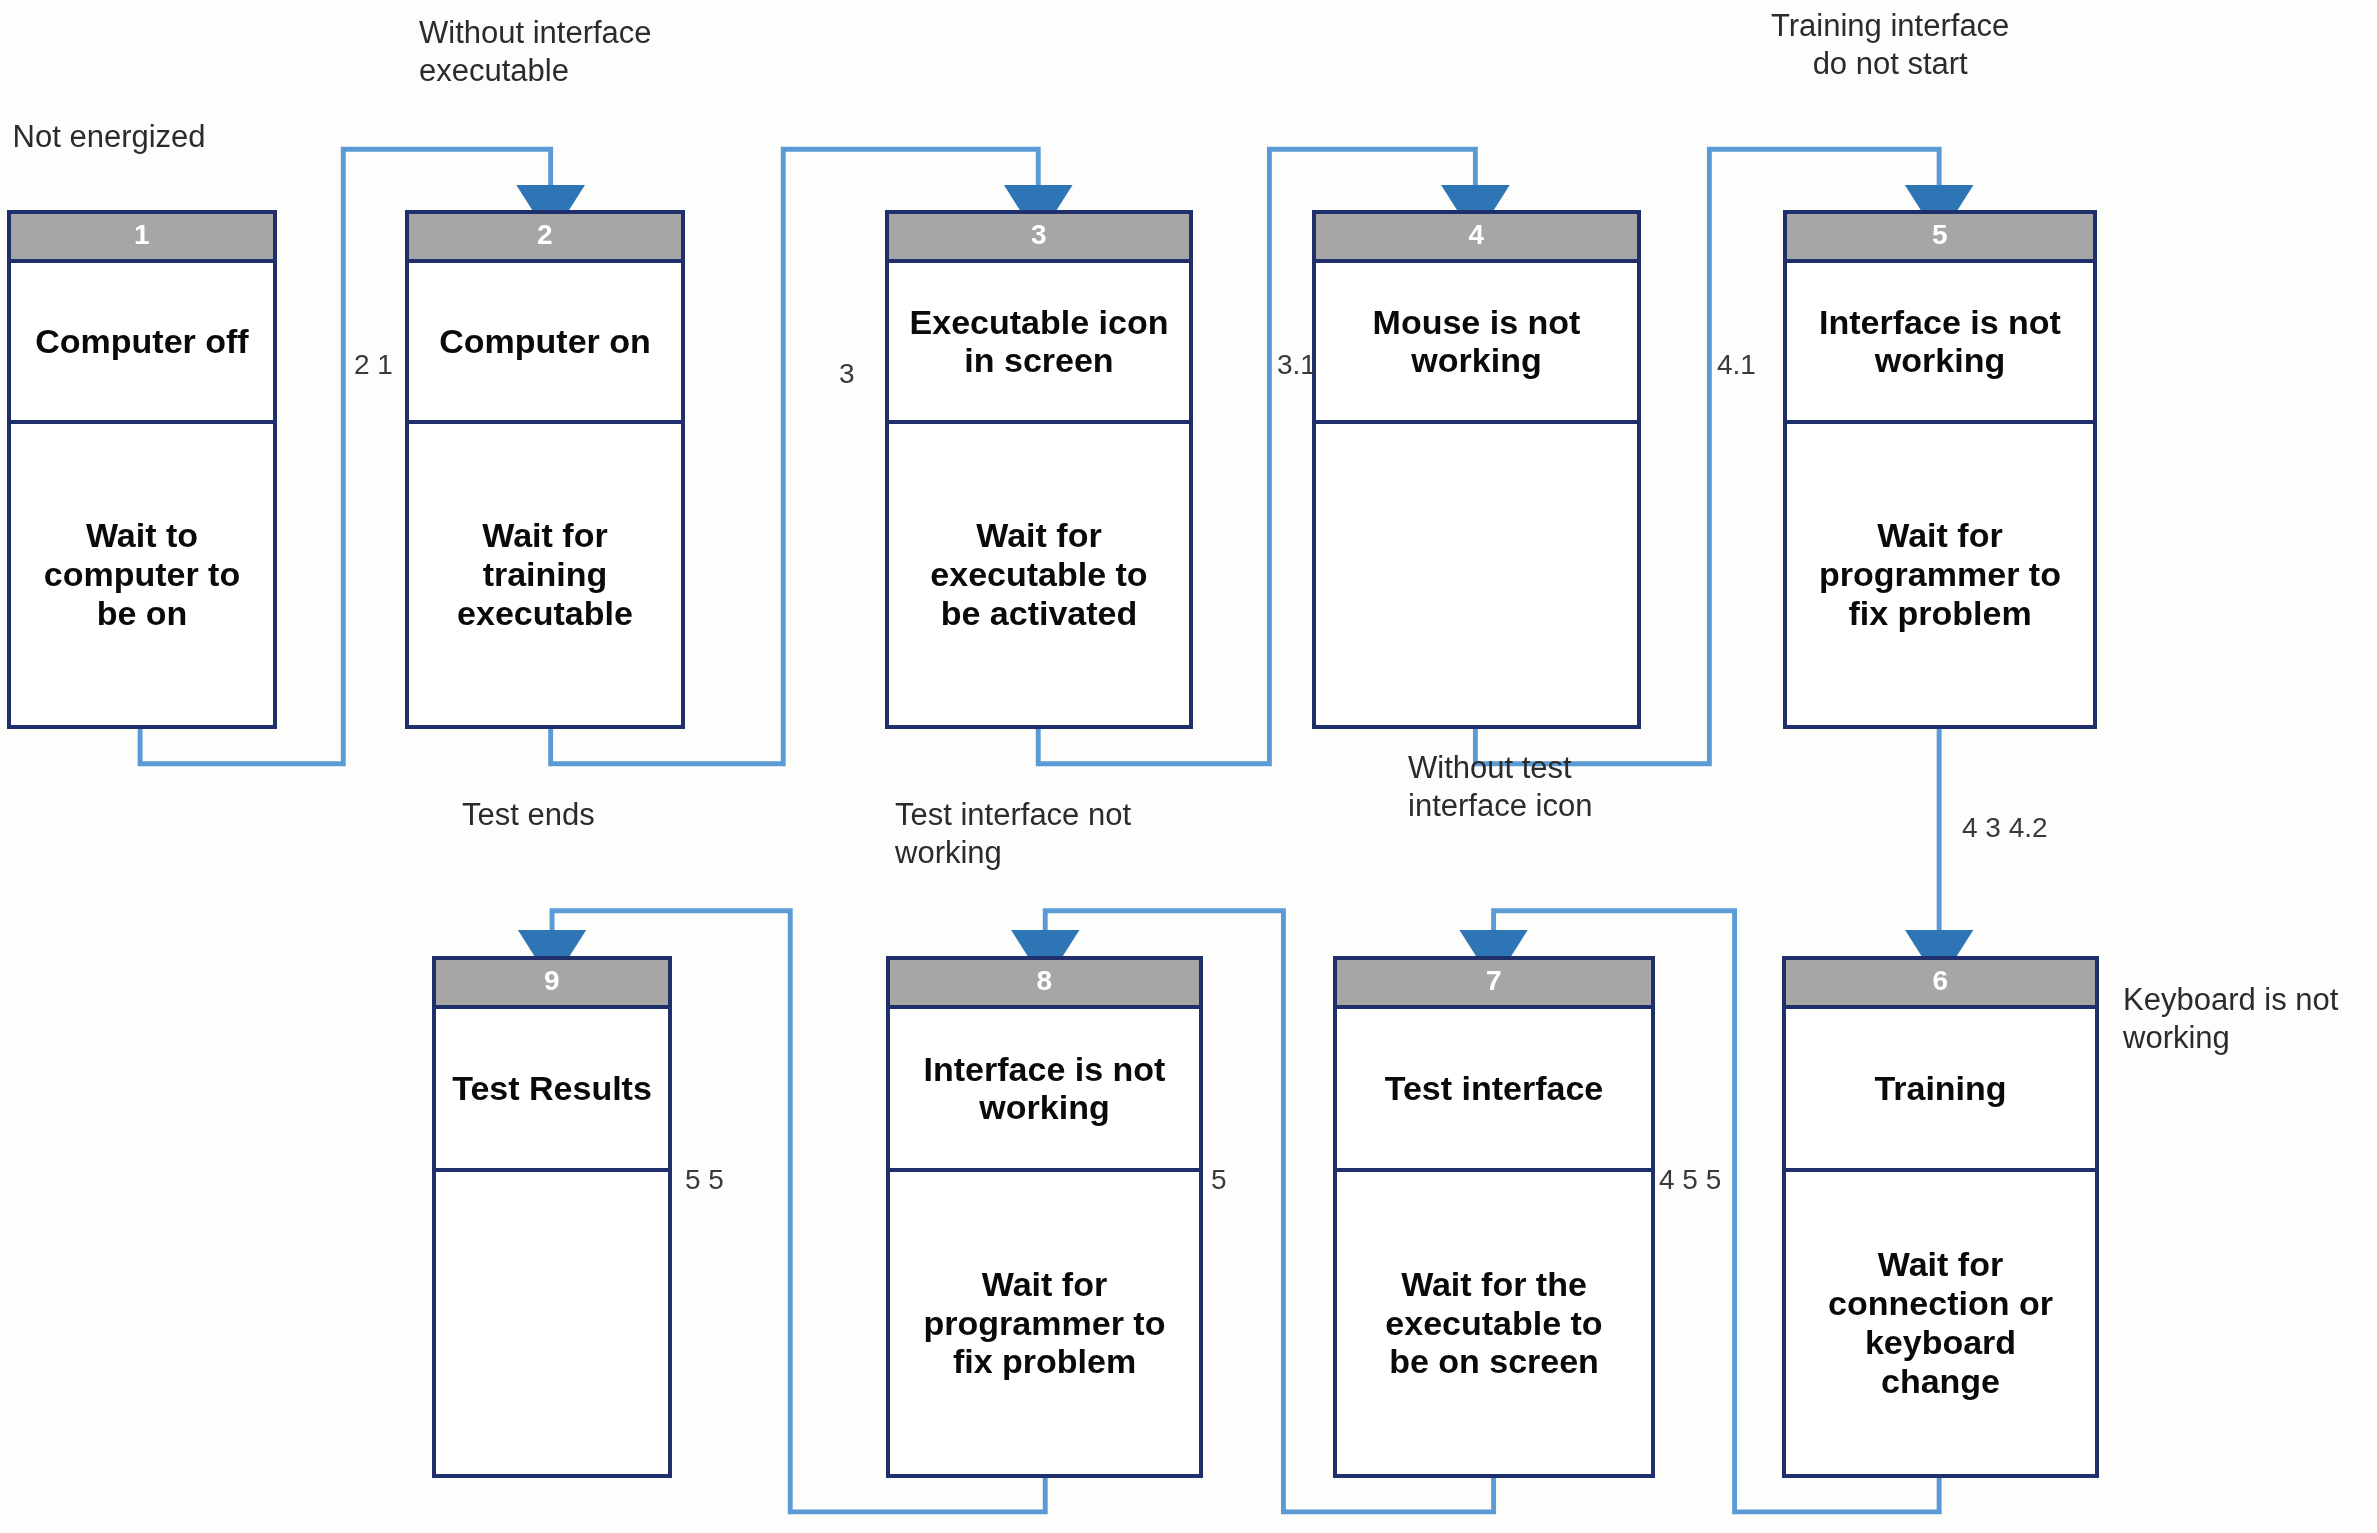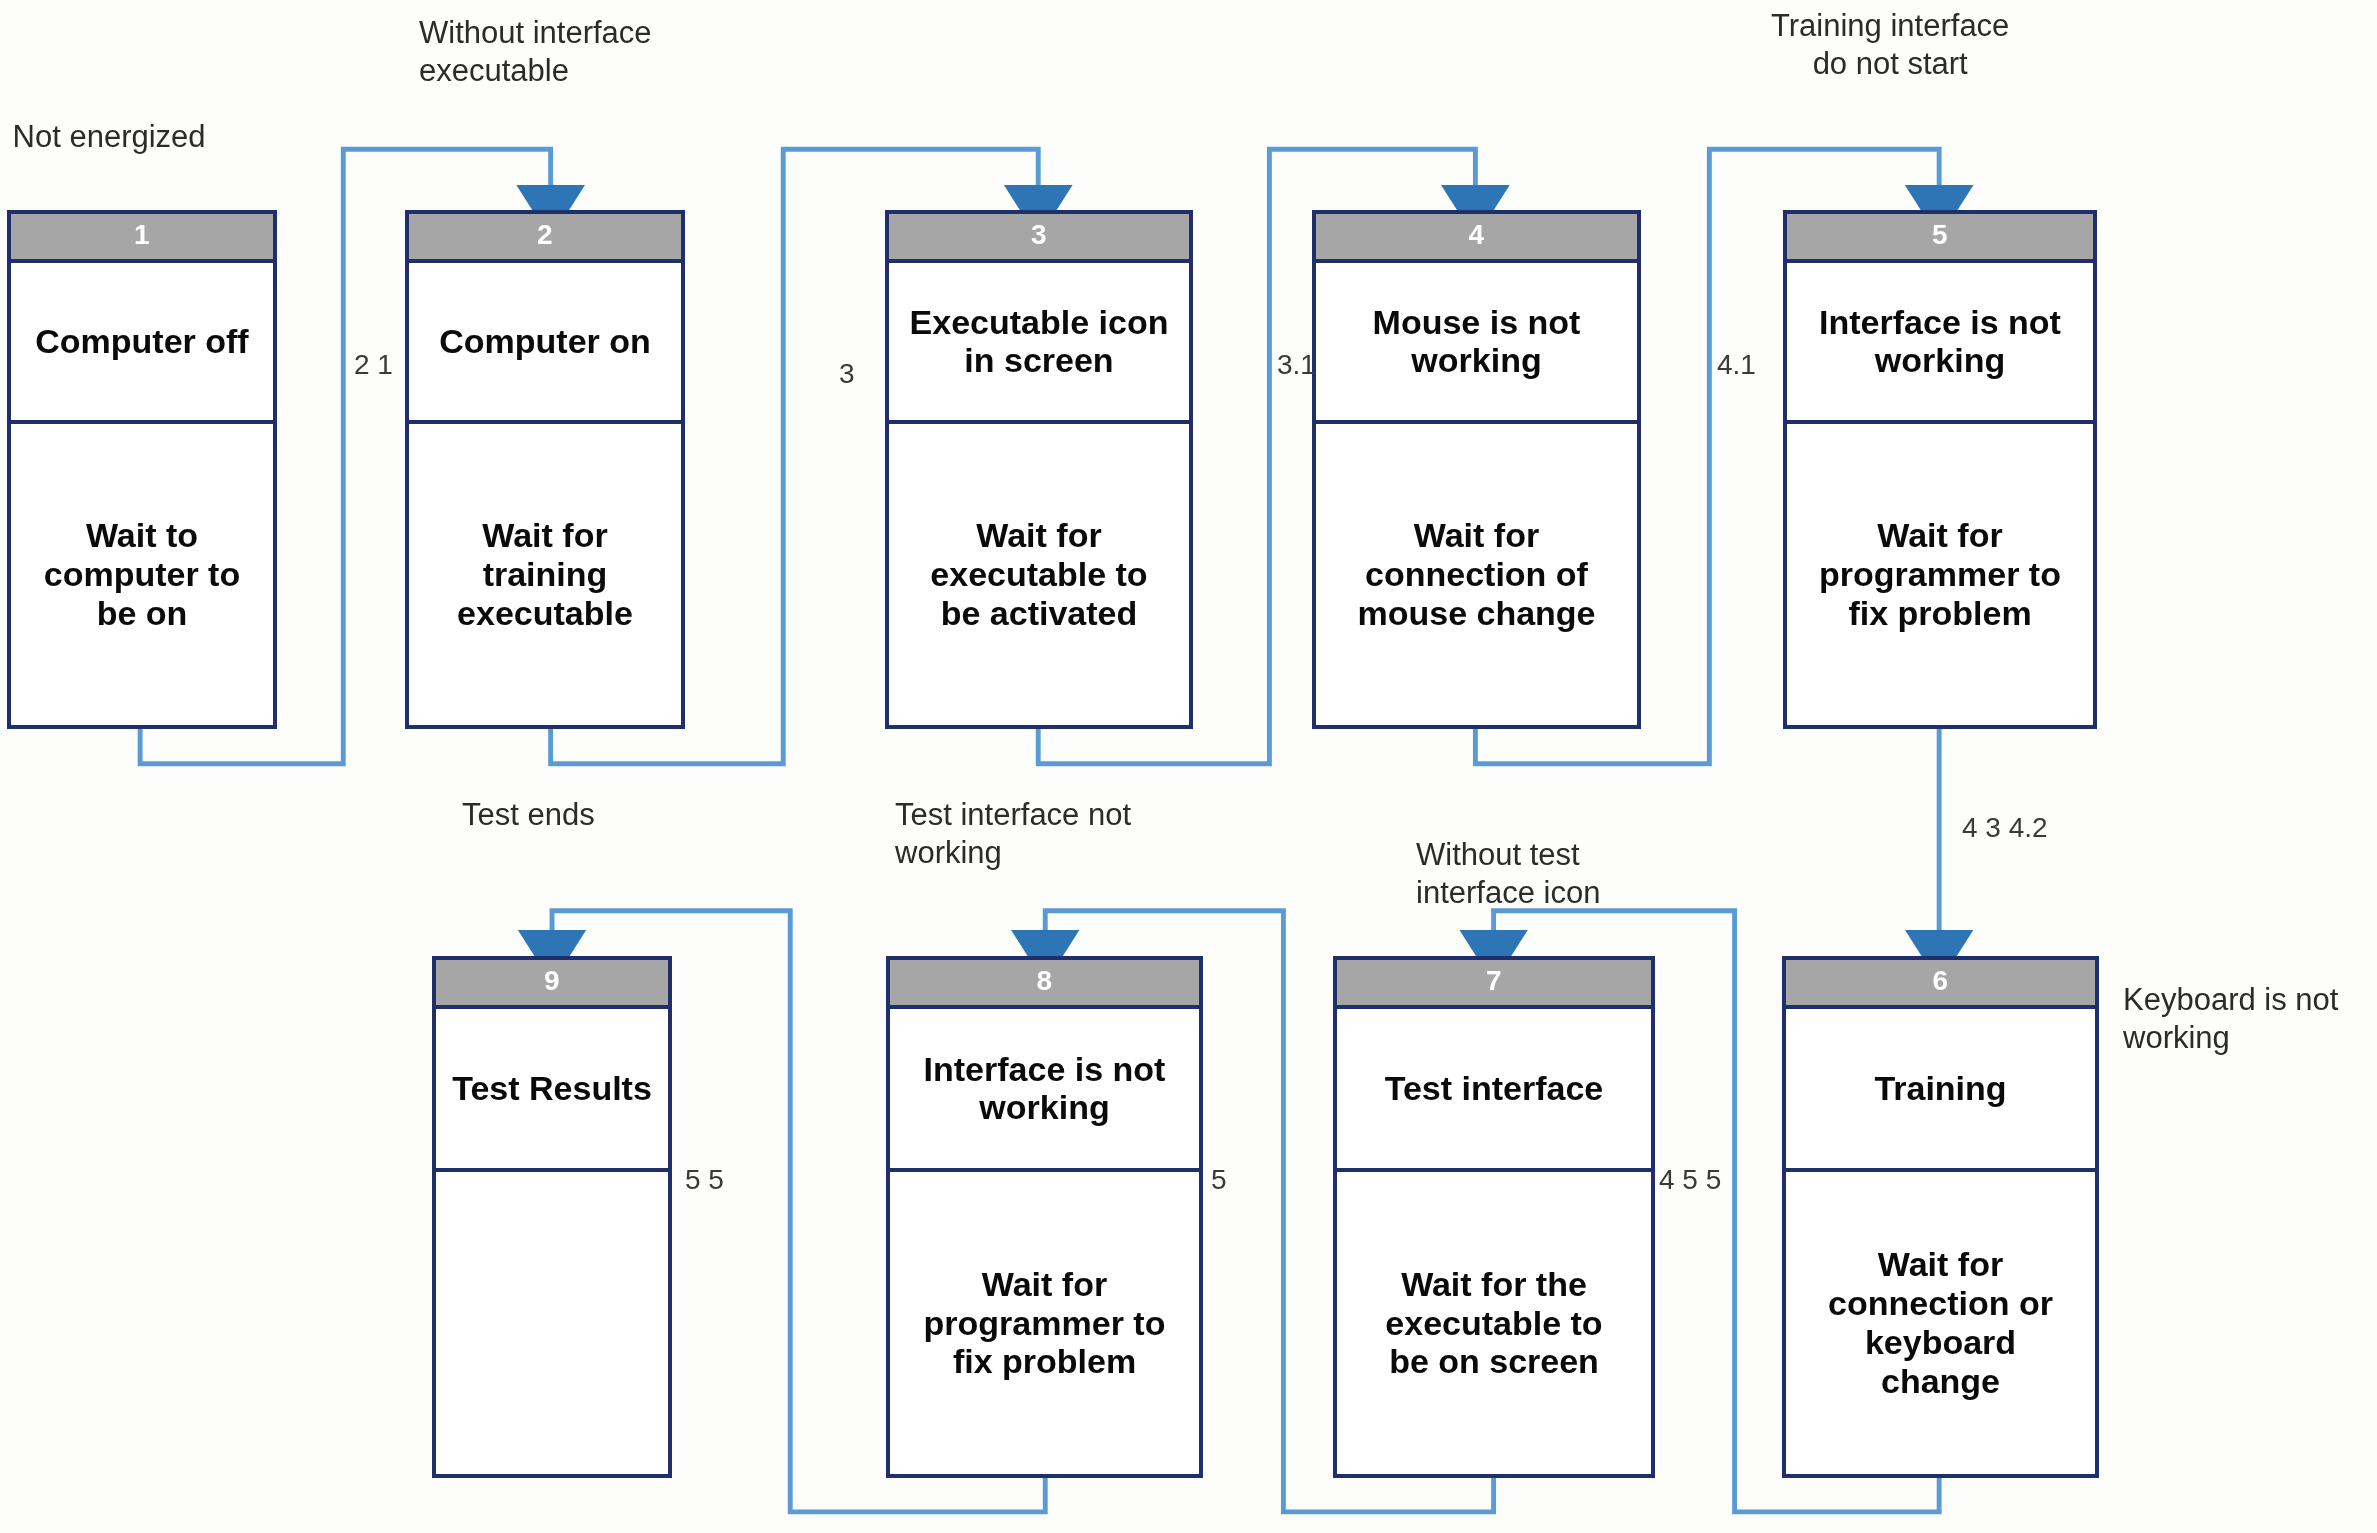--- a/index.html
+++ b/index.html
@@ -146,24 +146,20 @@
     <div class="box-action">Wait for
 executable
 to be
 activated</div>
   </div>
 
   <div class="state-box" style="left:1312px; top:210px; width:329px; height:519px;">
     <div class="box-header">4</div>
     <div class="box-state" style="height:161px;">Mouse is not
 working</div>
-    <div class="box-action">Wait for
-connection
-of mouse
-change</div>
   </div>
 
   <div class="state-box" style="left:1783px; top:210px; width:314px; height:519px;">
     <div class="box-header">5</div>
     <div class="box-state" style="height:161px;">Interface is
 not working</div>
     <div class="box-action">Wait for
 programmer
 to fix
 problem</div>
@@ -209,21 +205,21 @@
 do not start</div>
 
   <div class="free-label" style="left:419px; top:14px;">Without   interface
 executable</div>
 
   <div class="free-label" style="left:462px; top:796px;">Test ends</div>
 
   <div class="free-label" style="left:895px; top:796px;">Test interface not
 working</div>
 
-  <div class="free-label" style="left:1408px; top:836px;margin-left:8px;">Without test
+  <div class="free-label" style="left:1408px; top:749px;">Without test
 interface icon</div>
 
   <div class="free-label" style="left:2123px; top:981px;">Keyboard is not
 working</div>
 
   <div class="edge-label" style="left:354px; top:350px;">2 1</div>
 
   <div class="edge-label" style="left:839px; top:359px;">3</div>
 
   <div class="edge-label" style="left:1277px; top:350px;">3.1</div>

